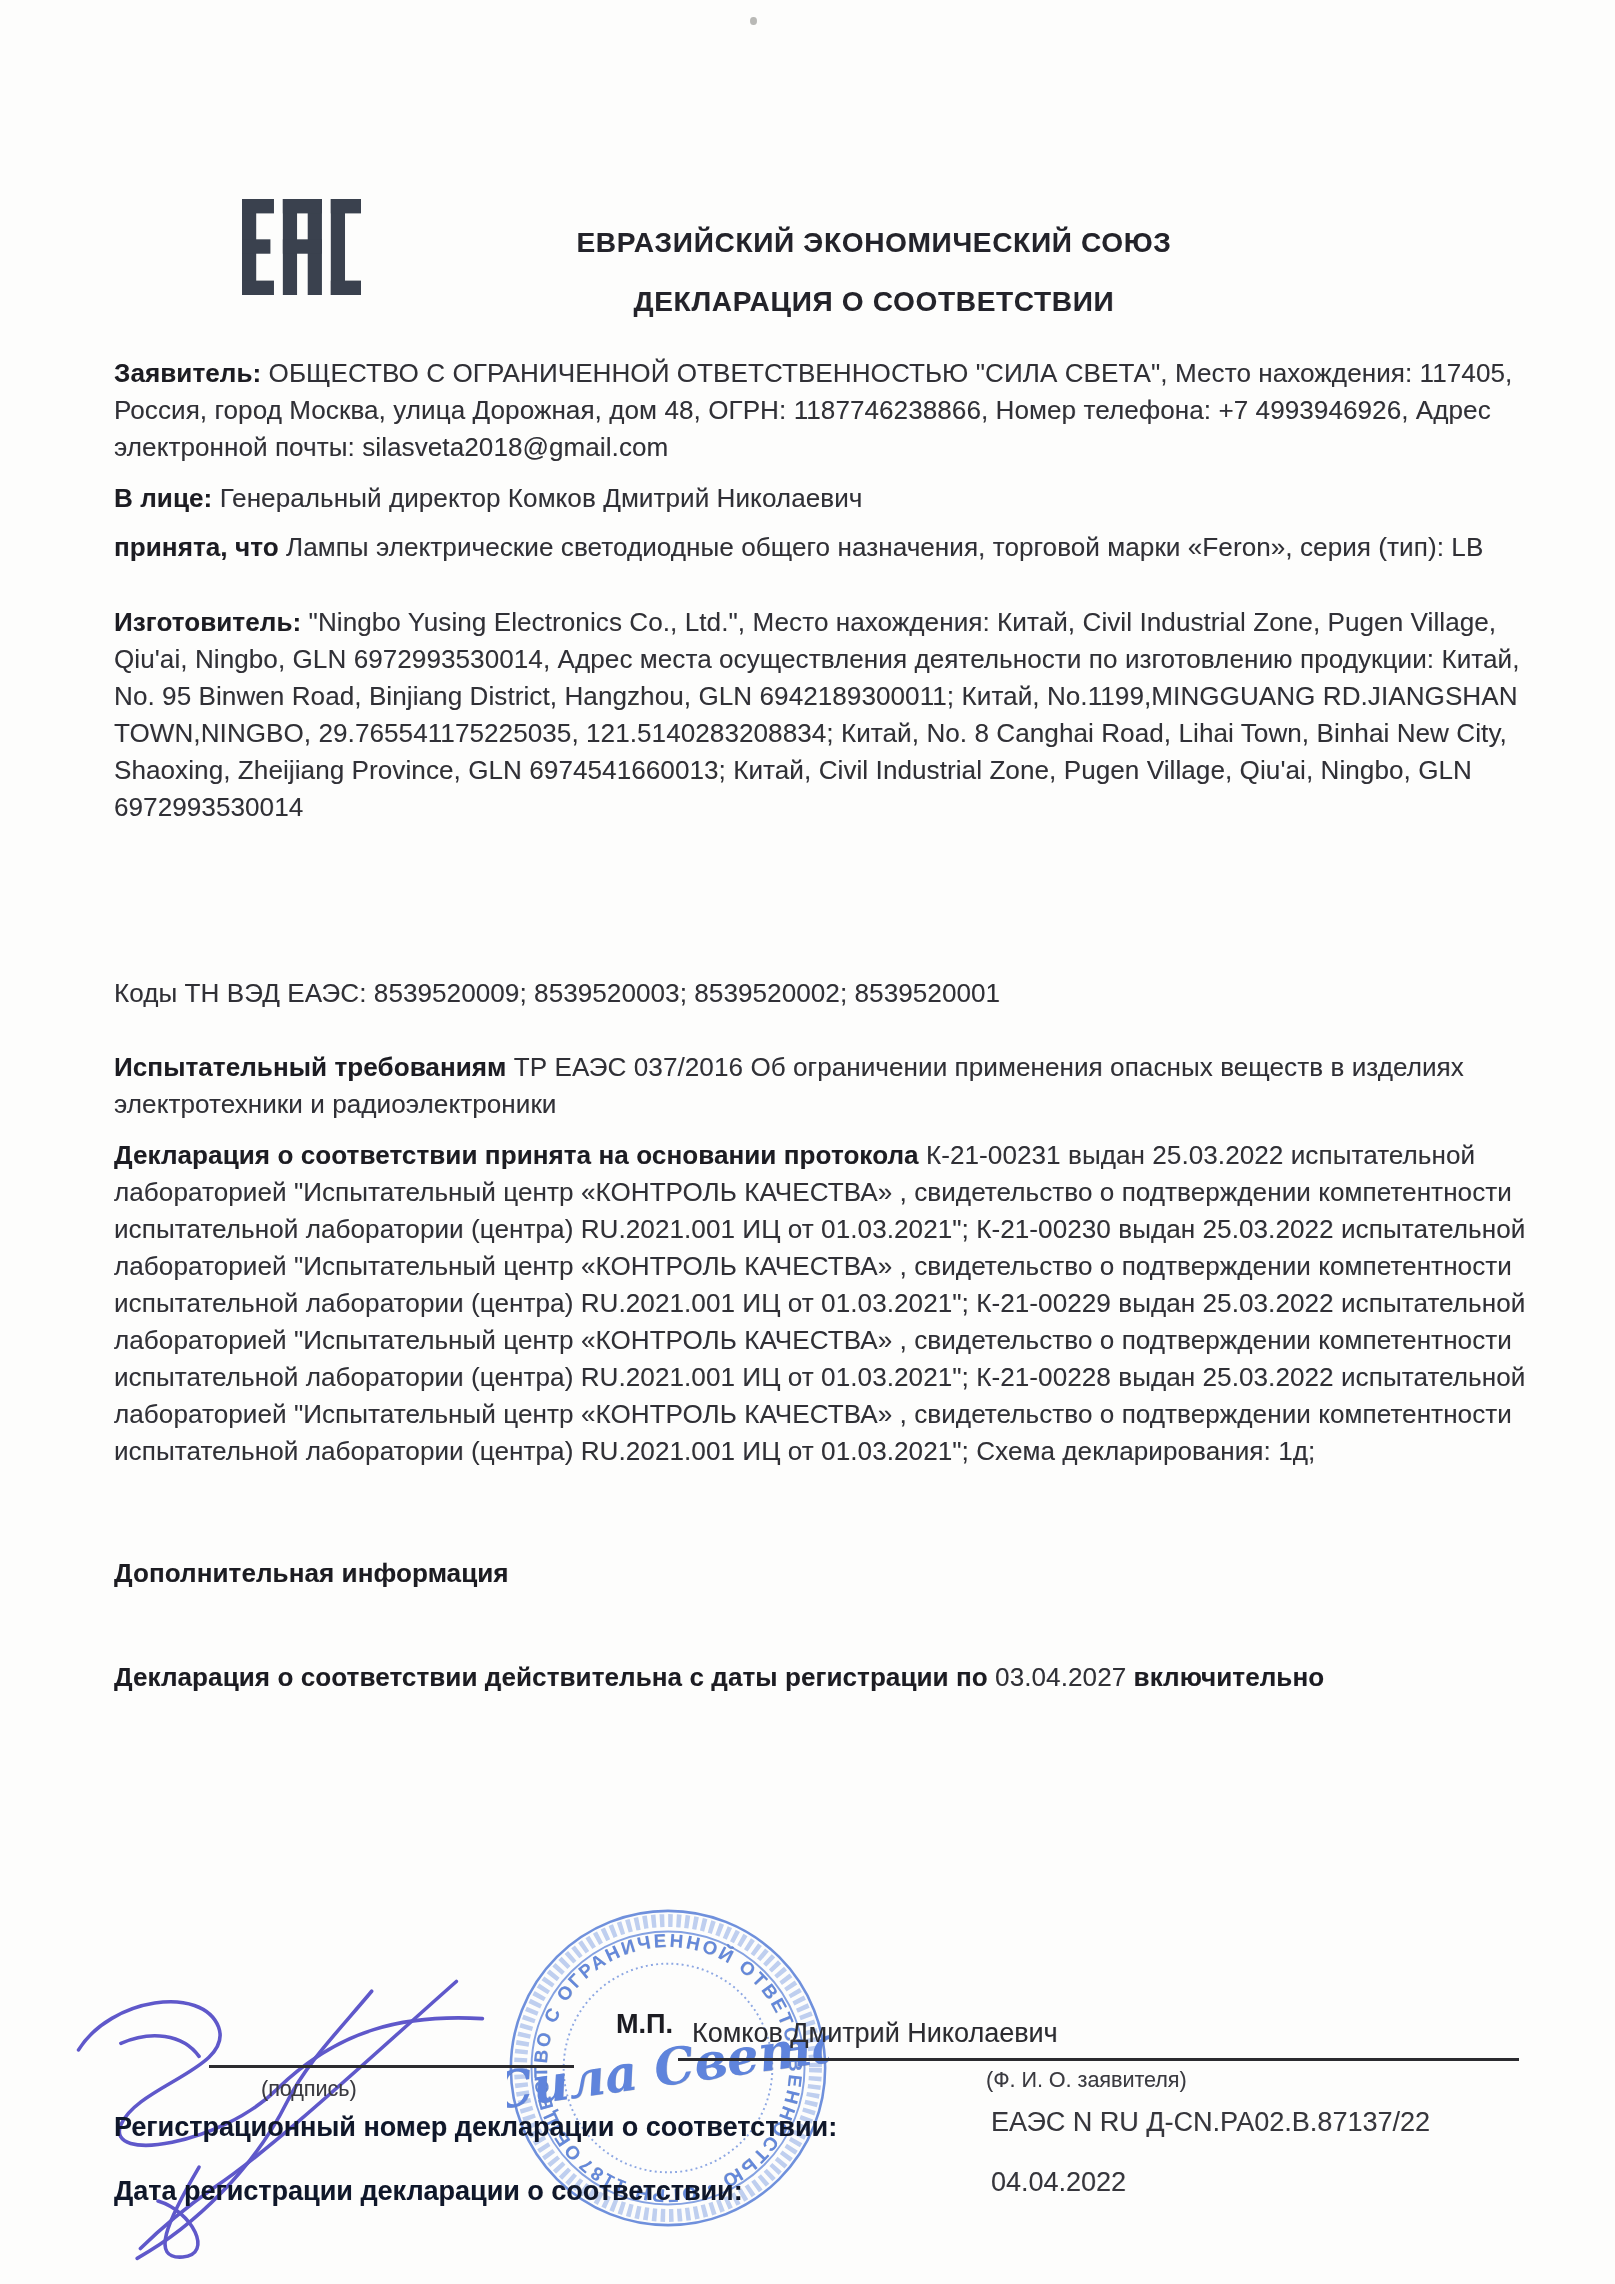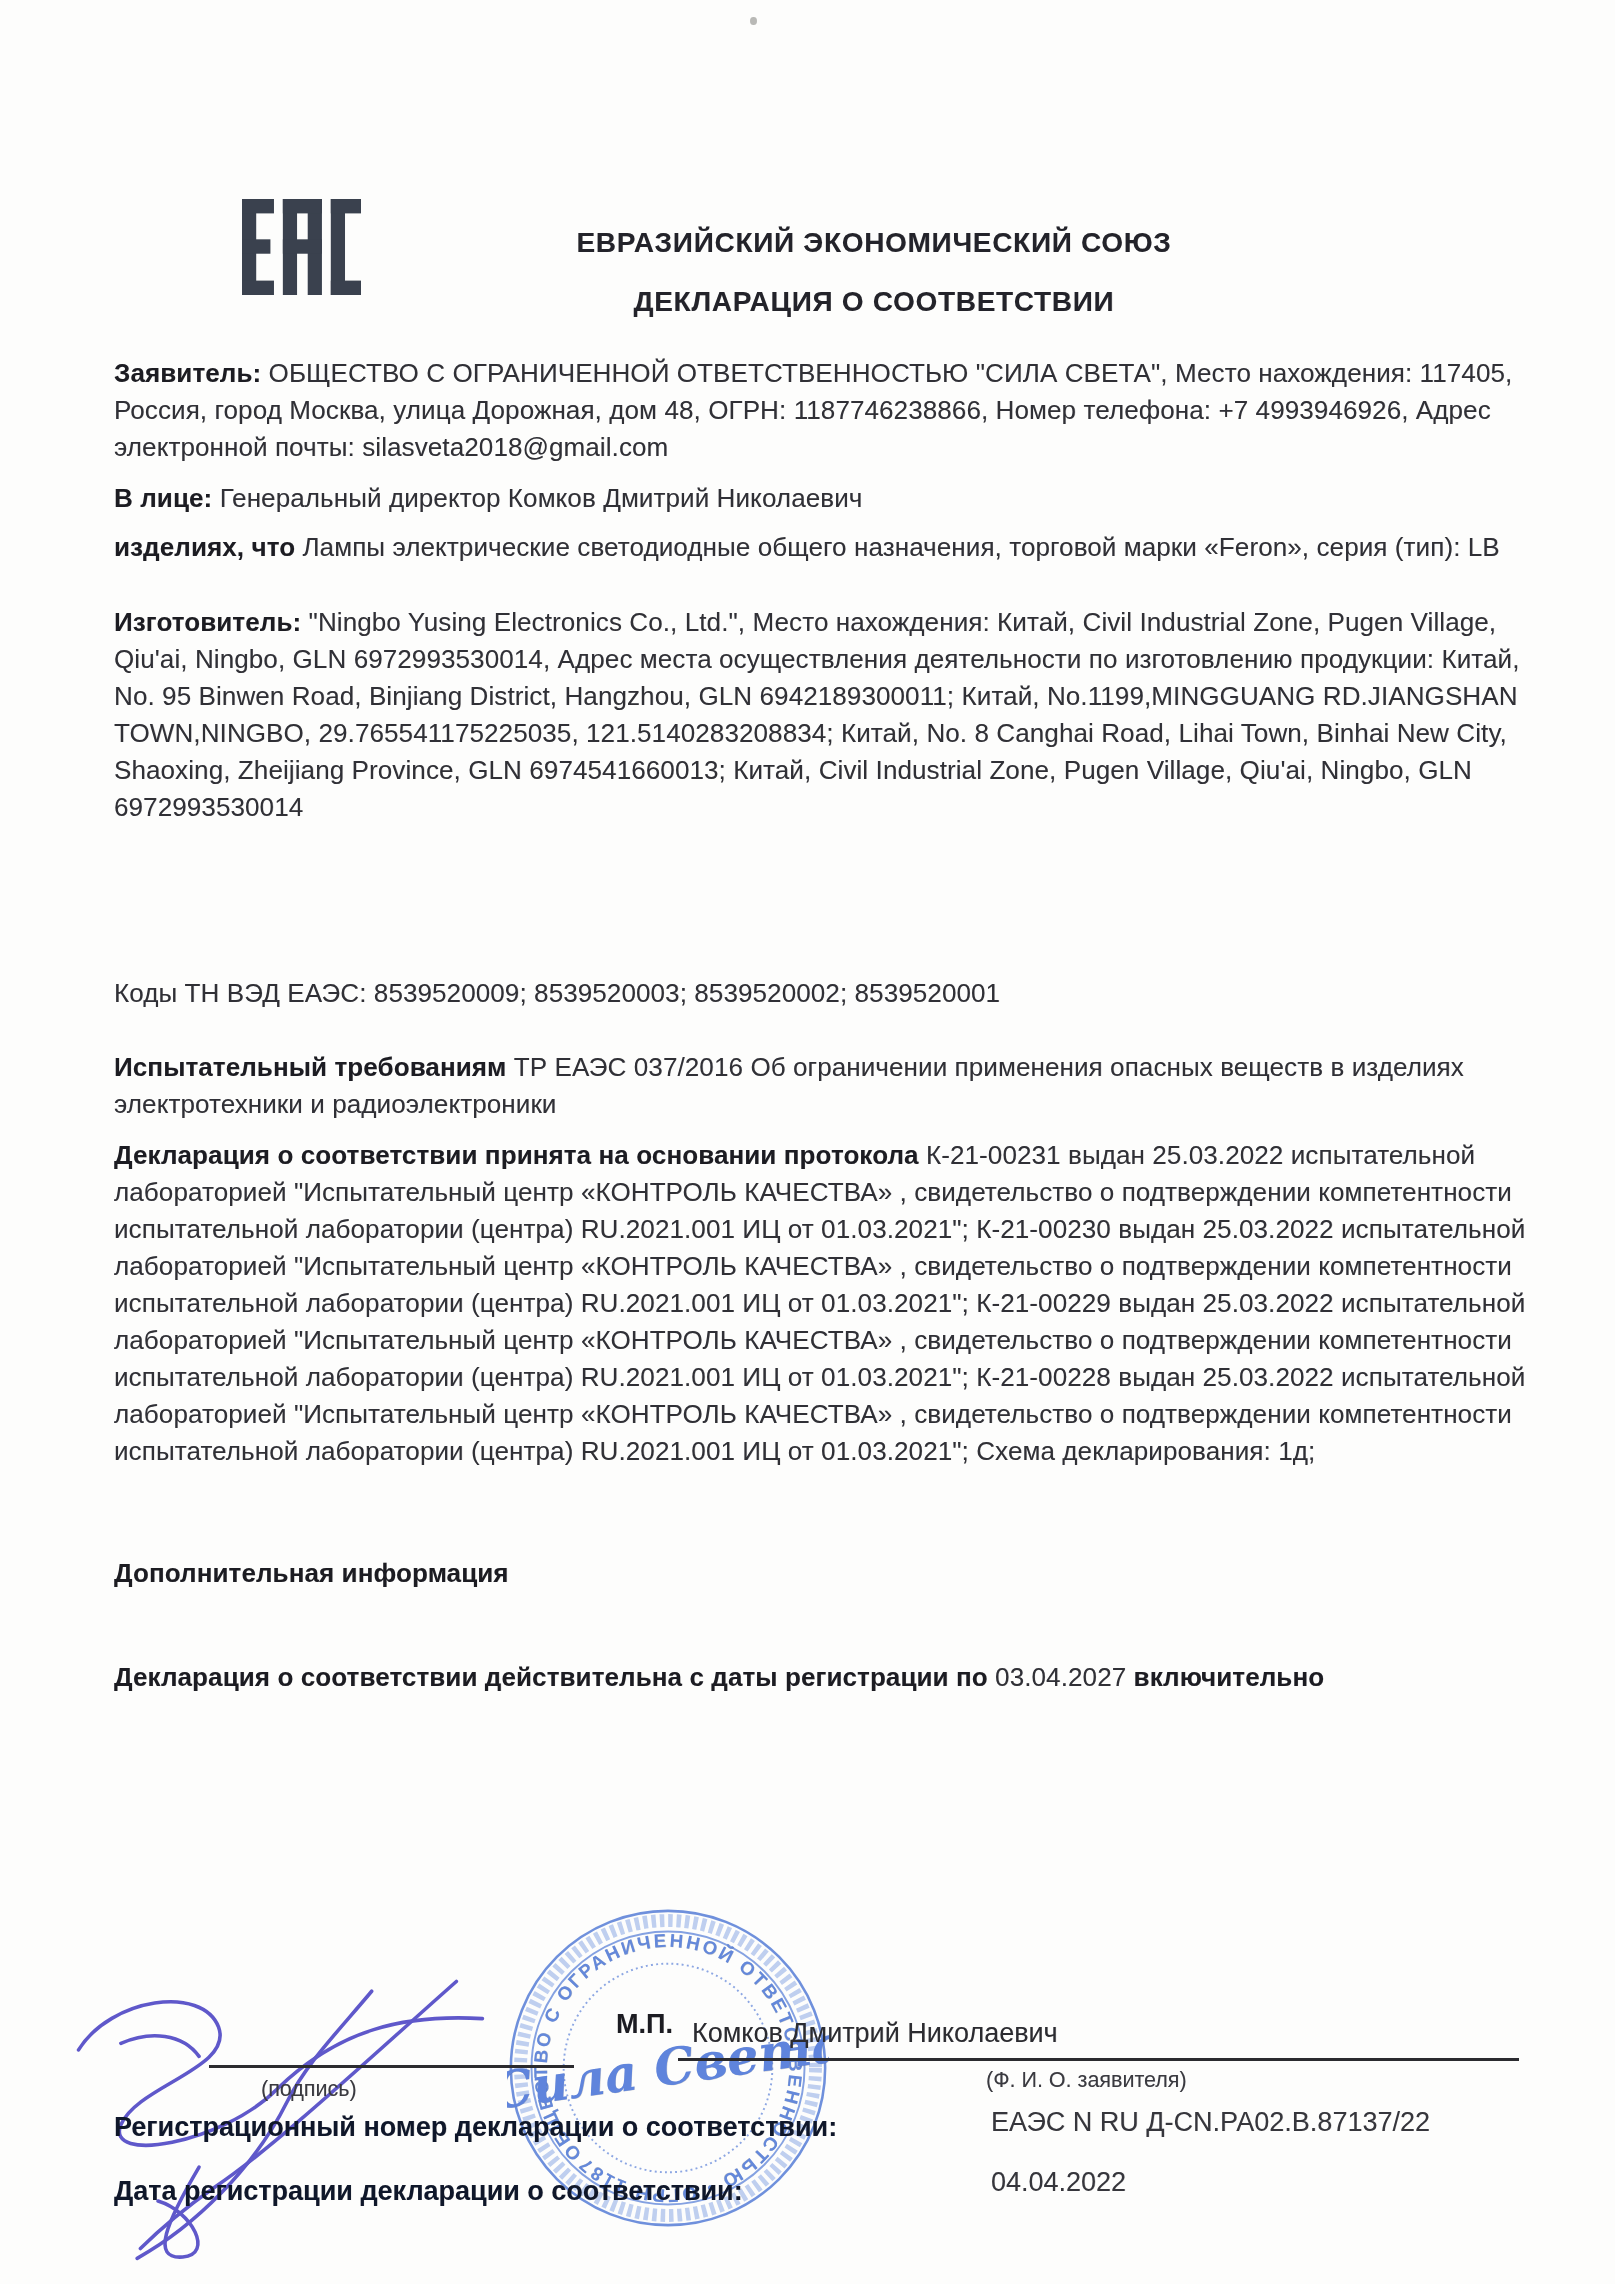--- a/index.html
+++ b/index.html
@@ -91,21 +91,21 @@
 
   <div class="titles">
     <div class="title-line">ЕВРАЗИЙСКИЙ ЭКОНОМИЧЕСКИЙ СОЮЗ</div>
     <div class="title-line second">ДЕКЛАРАЦИЯ О СООТВЕТСТВИИ</div>
   </div>
 
   <p class="para p-applicant"><b>Заявитель:</b><span> ОБЩЕСТВО С ОГРАНИЧЕННОЙ ОТВЕТСТВЕННОСТЬЮ "СИЛА СВЕТА", Место нахождения: 117405, Россия, город Москва, улица Дорожная, дом 48, ОГРН: 1187746238866, Номер телефона: +7 4993946926, Адрес электронной почты: silasveta2018@gmail.com</span></p>
 
   <p class="para p-inperson"><b>В лице:</b><span> Генеральный директор Комков Дмитрий Николаевич</span></p>
 
-  <p class="para p-declares"><b>изделиях, что</b><span> Лампы электрические светодиодные общего назначения, торговой марки «Feron», серия (тип): LB</span></p>
+  <p class="para p-declares"><b>принята, что</b><span> Лампы электрические светодиодные общего назначения, торговой марки «Feron», серия (тип): LB</span></p>
 
   <p class="para p-manufacturer"><b>Изготовитель:</b><span> "Ningbo Yusing Electronics Co., Ltd.", Место нахождения: Китай, Civil Industrial Zone, Pugen Village, Qiu'ai, Ningbo, GLN 6972993530014, Адрес места осуществления деятельности по изготовлению продукции: Китай, No. 95 Binwen Road, Binjiang District, Hangzhou, GLN 6942189300011; Китай, No.1199,MINGGUANG RD.JIANGSHAN TOWN,NINGBO, 29.765541175225035, 121.5140283208834; Китай, No. 8 Canghai Road, Lihai Town, Binhai New City, Shaoxing, Zheijiang Province, GLN 6974541660013; Китай, Civil Industrial Zone, Pugen Village, Qiu'ai, Ningbo, GLN 6972993530014</span></p>
 
 
   <p class="para p-codes"><span>Коды ТН ВЭД ЕАЭС: 8539520009; 8539520003; 8539520002; 8539520001</span></p>
 
 
   <p class="para p-complies"><b>Испытательный требованиям</b><span>  ТР ЕАЭС 037/2016 Об ограничении применения опасных веществ в изделиях электротехники и радиоэлектроники</span></p>
 
   <p class="para p-basis"><b>Декларация о соответствии принята на основании протокола</b><span> К-21-00231 выдан 25.03.2022 испытательной лабораторией "Испытательный центр «КОНТРОЛЬ КАЧЕСТВА» , свидетельство о подтверждении компетентности испытательной лаборатории (центра)  RU.2021.001 ИЦ от 01.03.2021"; К-21-00230 выдан 25.03.2022  испытательной лабораторией "Испытательный центр «КОНТРОЛЬ КАЧЕСТВА» , свидетельство о подтверждении компетентности испытательной лаборатории (центра)  RU.2021.001 ИЦ от 01.03.2021"; К-21-00229 выдан 25.03.2022 испытательной лабораторией "Испытательный центр «КОНТРОЛЬ КАЧЕСТВА» , свидетельство о подтверждении компетентности испытательной лаборатории (центра)  RU.2021.001 ИЦ от 01.03.2021"; К-21-00228 выдан 25.03.2022  испытательной лабораторией "Испытательный центр «КОНТРОЛЬ КАЧЕСТВА» , свидетельство о подтверждении компетентности испытательной лаборатории (центра)  RU.2021.001 ИЦ от 01.03.2021"; Схема декларирования: 1д;</span></p>

